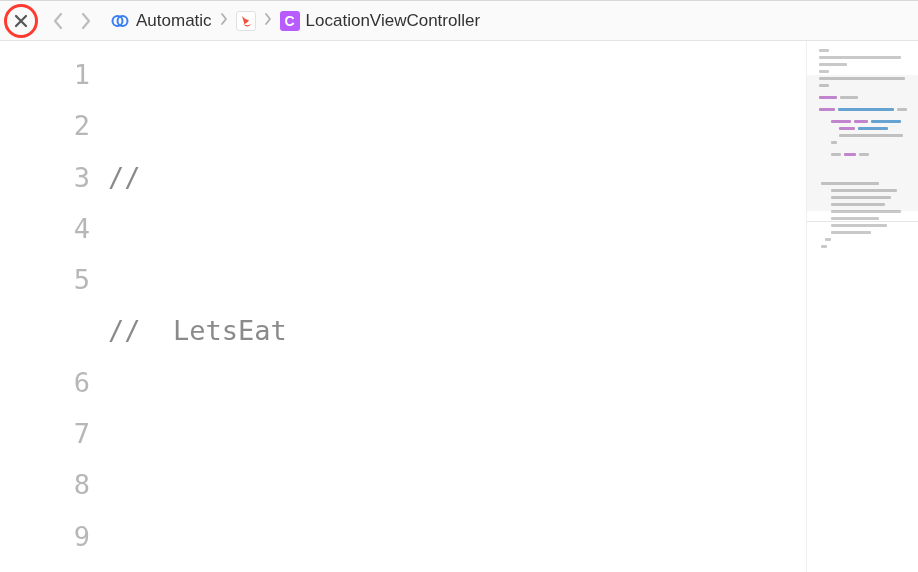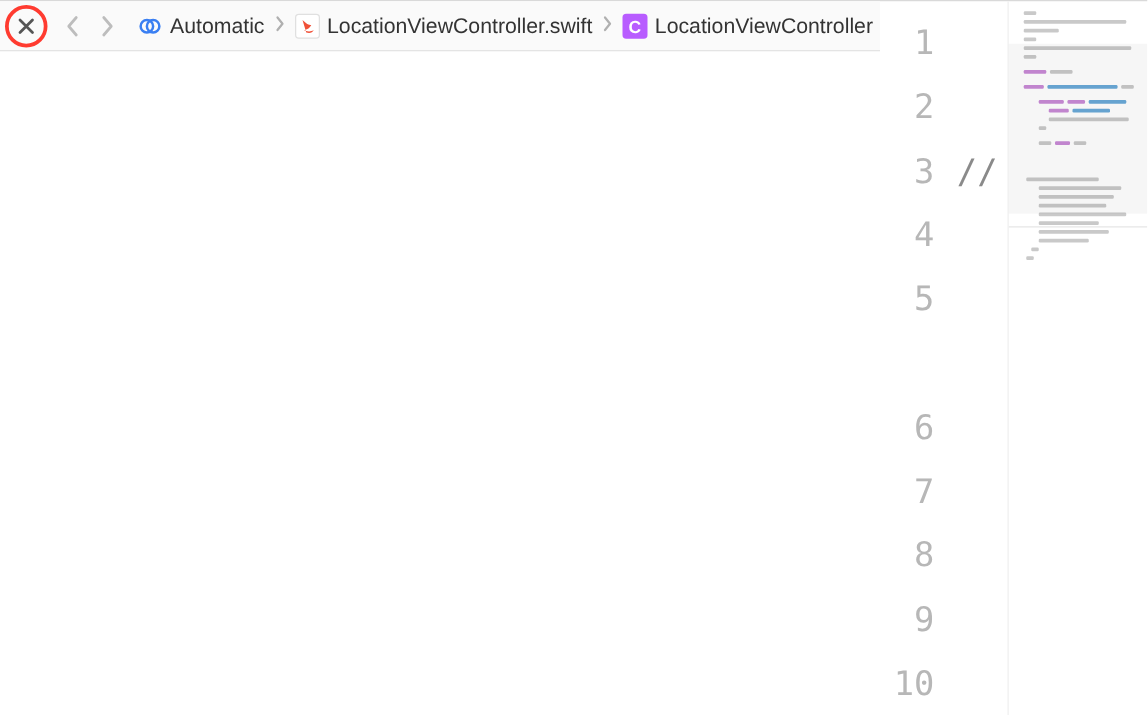--- a/index.html
+++ b/index.html
@@ -1,17 +1,17 @@
 <!DOCTYPE html>
 <html><head>
 <meta charset="utf-8">
 <style>
   * { margin: 0; padding: 0; box-sizing: border-box; }
   html, body { width: 918px; height: 572px; overflow: hidden; font-family: -apple-system, "Helvetica Neue", Arial, sans-serif; background: #fff; }
-  .window { width: 100%; height: 100%; display: flex; flex-direction: row; border-top: 1px solid #d9d9d9; }
+  .window { width: 100%; height: 100%; display: flex; flex-direction: column; border-top: 1px solid #d9d9d9; }
 
   
   .topbar { height: 40px; display: flex; align-items: center; padding: 0 6px 0 4px; border-bottom: 1px solid #e4e4e4; background: #fafafa; }
   .close-btn { width: 34px; height: 34px; border: 3px solid #ff3b30; border-radius: 50%; display: flex; align-items: center; justify-content: center; margin-right: 6px; cursor: pointer; }
   .close-btn svg { width: 16px; height: 16px; }
   .nav-arrows { display: flex; align-items: center; gap: 0; margin-right: 10px; }
   .nav-arrow { width: 28px; height: 32px; display: flex; align-items: center; justify-content: center; color: #bdbdbd; cursor: pointer; }
   .crumbs { display: flex; align-items: center; gap: 6px; font-size: 17px; color: #333; }
   .crumb { display: flex; align-items: center; gap: 6px; cursor: pointer; }
   .crumb-sep { color: #b0b0b0; padding: 0 2px; }
@@ -78,21 +78,20 @@
         <svg width="8" height="14" viewBox="0 0 8 14">
             <path d="M2 2 L6 7 L2 12" stroke="#b0b0b0" stroke-width="1.8" fill="none" stroke-linecap="round" stroke-linejoin="round"></path>
           </svg>
       </span>
       <div class="crumb">
         <span class="swift-icon">
           <svg width="14" height="14" viewBox="0 0 14 14">
               <path d="M3 2 C6 5 8 6 10 6 C9 8 7 10 4 10 C6 11 9 12 12 10 C11 12 9 13 6 12" fill="#f05138"></path>
             </svg>
         </span>
-        <span>LocationViewController.swift</span>
       </div>
       <span class="crumb-sep">
         <svg width="8" height="14" viewBox="0 0 8 14">
             <path d="M2 2 L6 7 L2 12" stroke="#b0b0b0" stroke-width="1.8" fill="none" stroke-linecap="round" stroke-linejoin="round"></path>
           </svg>
       </span>
       <div class="crumb">
         <span class="class-icon">C</span>
         <span>LocationViewController</span>
       </div>
@@ -108,20 +107,21 @@
         <div class="ln">4</div>
         <div class="wrap">5</div>
         <div class="ln">6</div>
         <div class="ln">7</div>
         <div class="ln">8</div>
         <div class="ln">9</div>
         <div class="wrap">10</div>
       </div>
       <div class="code">
         <div class="ln"><span class="tok-comment">//</span></div>
+        <div class="ln"><span class="tok-comment">//  LetsEat</span></div>
         
         
         
         
         
         
         
       </div>
     </div>
 

